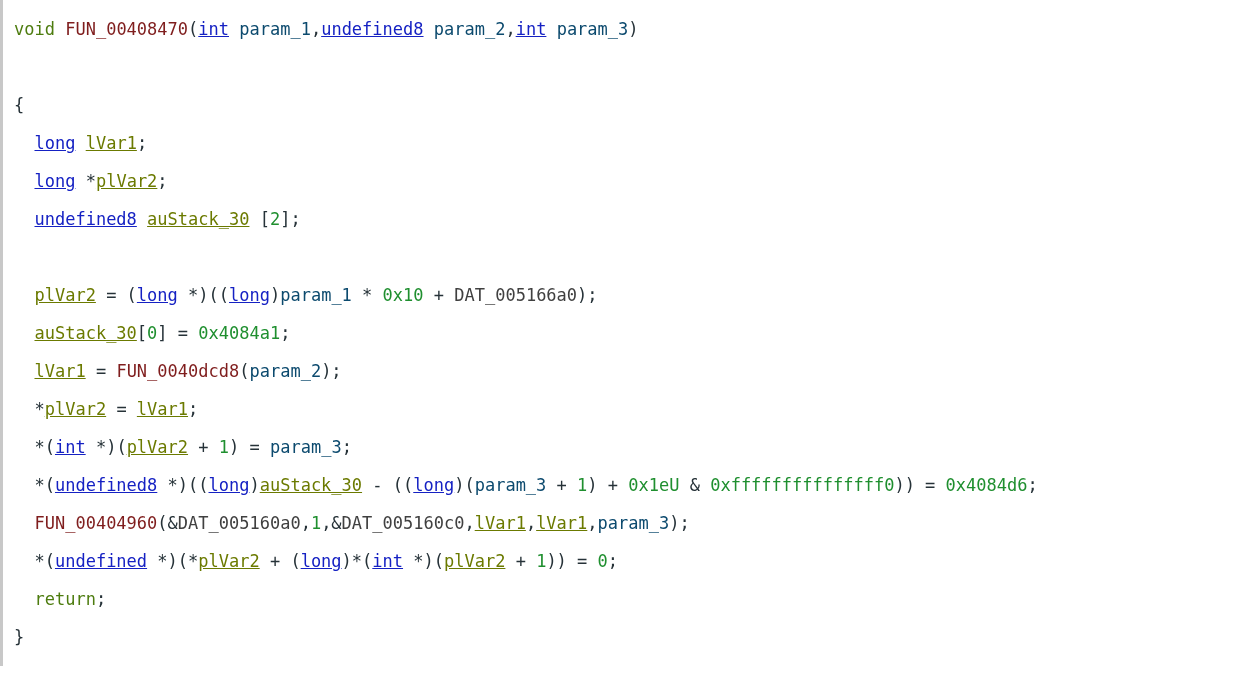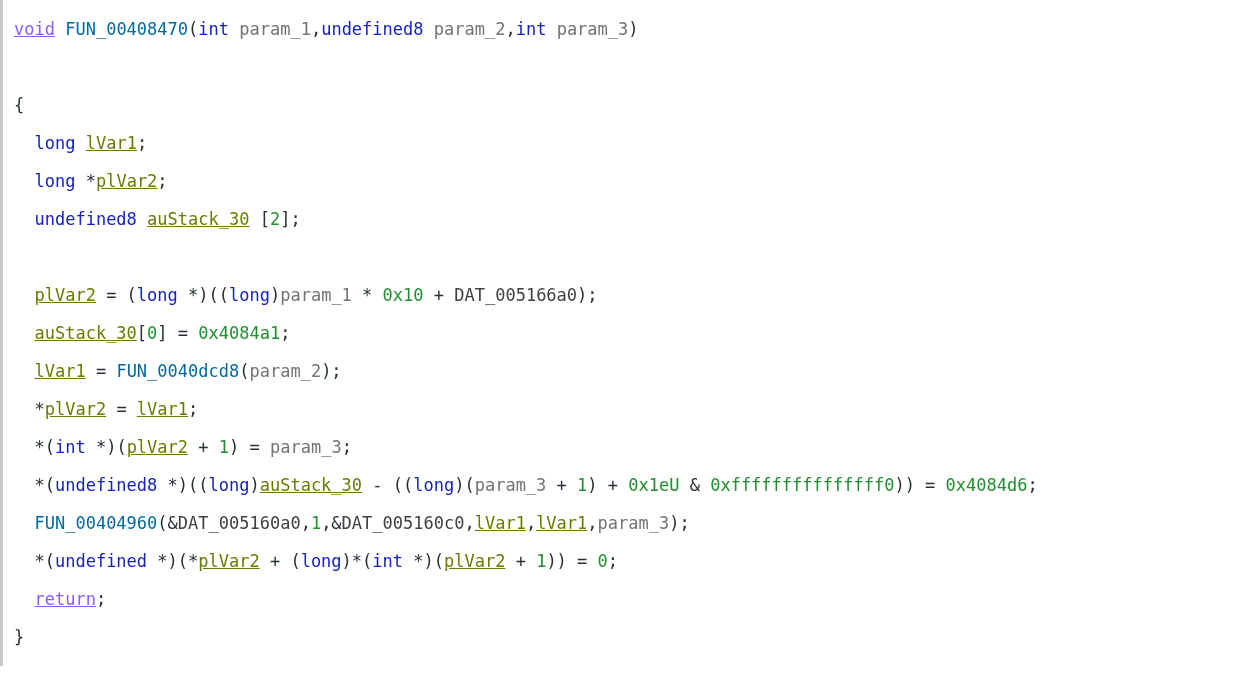--- a/index.html
+++ b/index.html
@@ -26,25 +26,25 @@
   }
   pre.code {
     margin: 0;
     padding-left: 6px;
     font-family: inherit;
     font-size: inherit;
     line-height: 38px;
     white-space: pre;
     color: #263238;
   }
-  .tk-kw   { color: #8b5cf6; text-decoration: underline; }
-  .tk-type { color: #1521c3; }
-  .tk-func { color: #0369a1; }
+  .tk-kw   { color: #4d7c0f; }
+  .tk-type { color: #1521c3; text-decoration: underline; }
+  .tk-func { color: #7f1d1d; }
   .tk-id   { color: #6b7a00; text-decoration: underline; }
-  .tk-param{ color: #737373; }
+  .tk-param{ color: #0c4a6e; }
   .tk-glob { color: #404040; }
   .tk-num  { color: #1f8f2f; }
   .tk-op   { color: #263238; }
   .tk-paren{ color: #263238; }
   .tk-punc { color: #263238; }
 </style>
 </head>
 <body>
 
 <div class="editor">

